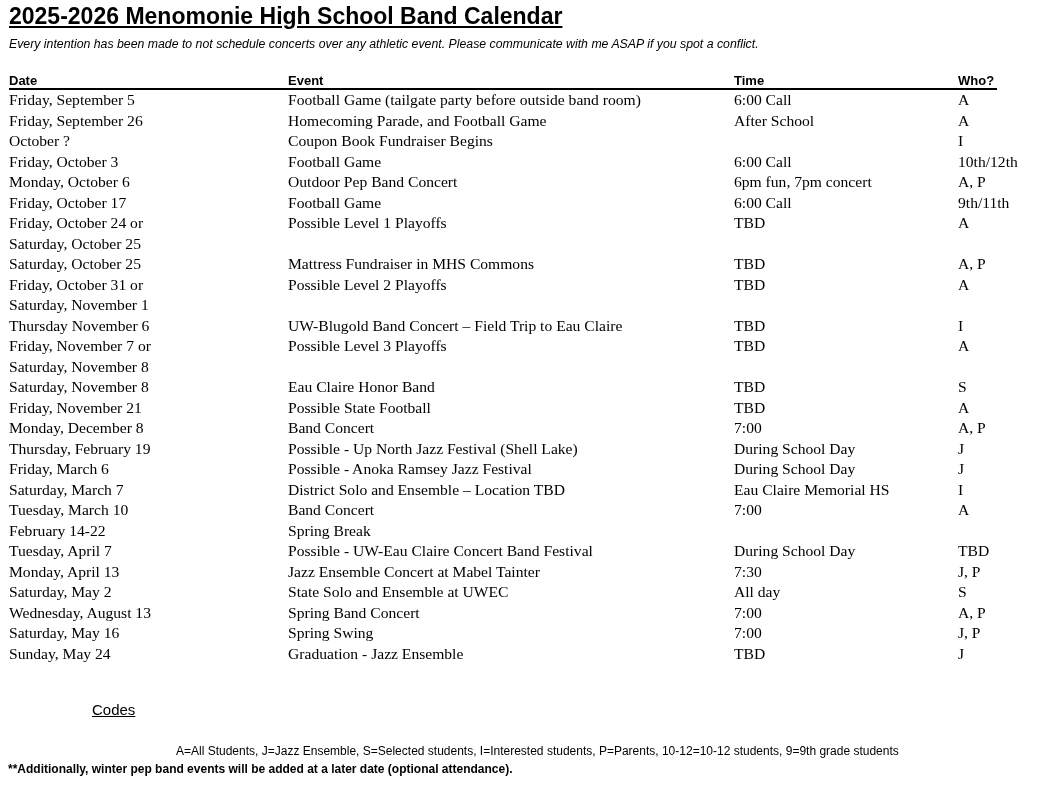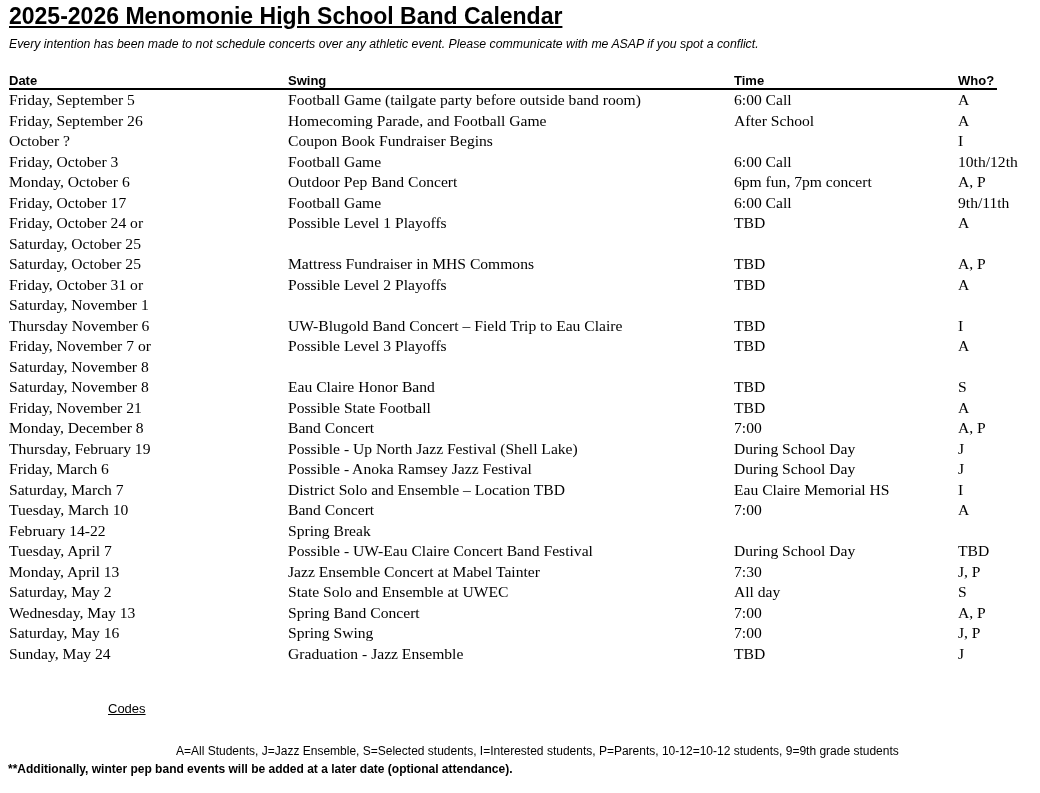--- a/index.html
+++ b/index.html
@@ -27,41 +27,41 @@
   .hdr span { position: absolute; top: 1px; white-space: nowrap; }
   .rows { position: relative; font-family: Liberation Serif, serif; }
   .row { position: relative; height: 20.5px; font-size: 15.6px; }
   .row span { position: absolute; top: 1px; white-space: nowrap; }
   .c-date { left: 0; }
   .c-event { left: 279px; }
   .c-time { left: 725px; }
   .c-who { left: 949px; }
   .codes-label {
     position: absolute; left: 92px; top: 701px;
-    font-size: 13px; text-decoration: underline; white-space: nowrap; margin-left: 16px;
+    font-size: 15px; text-decoration: underline; white-space: nowrap;
   }
   .codes-text {
     position: absolute; left: 176px; top: 744px;
     font-size: 12px; white-space: nowrap;
   }
   .footnote {
     position: absolute; left: 8px; top: 762px;
     font-size: 12px; white-space: nowrap; font-weight: bold;
   }
 </style>
 </head>
 <body>
 
 <div class="title">2025-2026 Menomonie High School Band Calendar</div>
 <div class="subtitle">Every intention has been made to not schedule concerts over any athletic event.  Please communicate with me ASAP if you spot a conflict.</div>
 
 <div class="table">
   <div class="hdr">
     <span class="c-date">Date</span>
-    <span class="c-event">Swing</span>
+    <span class="c-event">Event</span>
     <span class="c-time">Time</span>
     <span class="c-who">Who?</span>
   </div>
   <div class="rows" id="rows">
       <div class="row">
         <span class="c-date">Friday, September 5</span>
         <span class="c-event">Football Game (tailgate party before outside band room)</span>
         <span class="c-time">6:00 Call</span>
         <span class="c-who">A</span>
       </div>
@@ -203,21 +203,21 @@
         <span class="c-time">7:30</span>
         <span class="c-who">J, P</span>
       </div>
       <div class="row">
         <span class="c-date">Saturday, May 2</span>
         <span class="c-event">State Solo and Ensemble at UWEC</span>
         <span class="c-time">All day</span>
         <span class="c-who">S</span>
       </div>
       <div class="row">
-        <span class="c-date">Wednesday, May 13</span>
+        <span class="c-date">Wednesday, August 13</span>
         <span class="c-event">Spring Band Concert</span>
         <span class="c-time">7:00</span>
         <span class="c-who">A, P</span>
       </div>
       <div class="row">
         <span class="c-date">Saturday, May 16</span>
         <span class="c-event">Spring Swing</span>
         <span class="c-time">7:00</span>
         <span class="c-who">J, P</span>
       </div>

